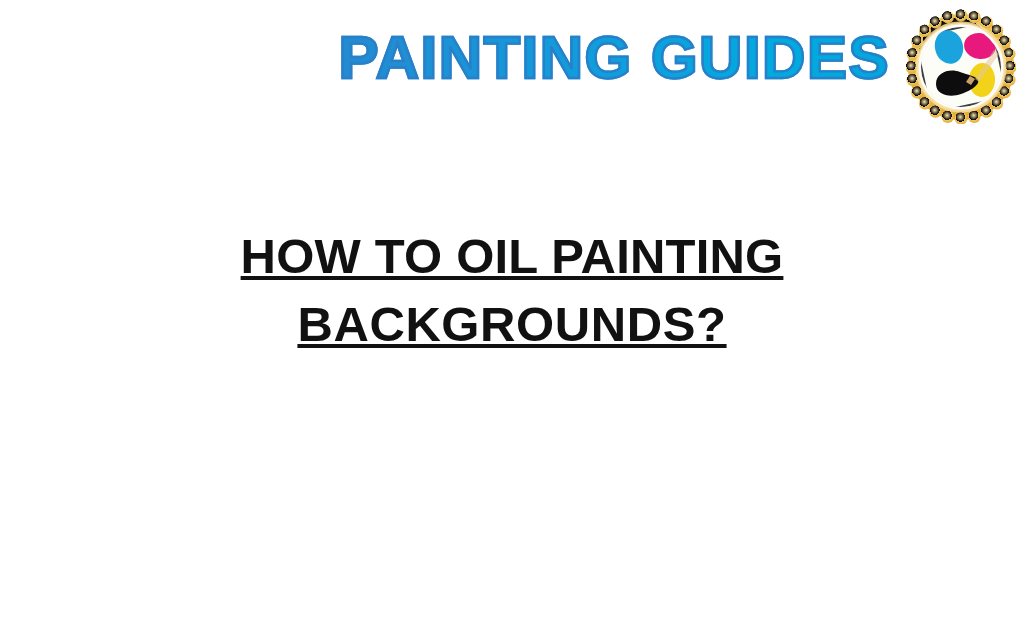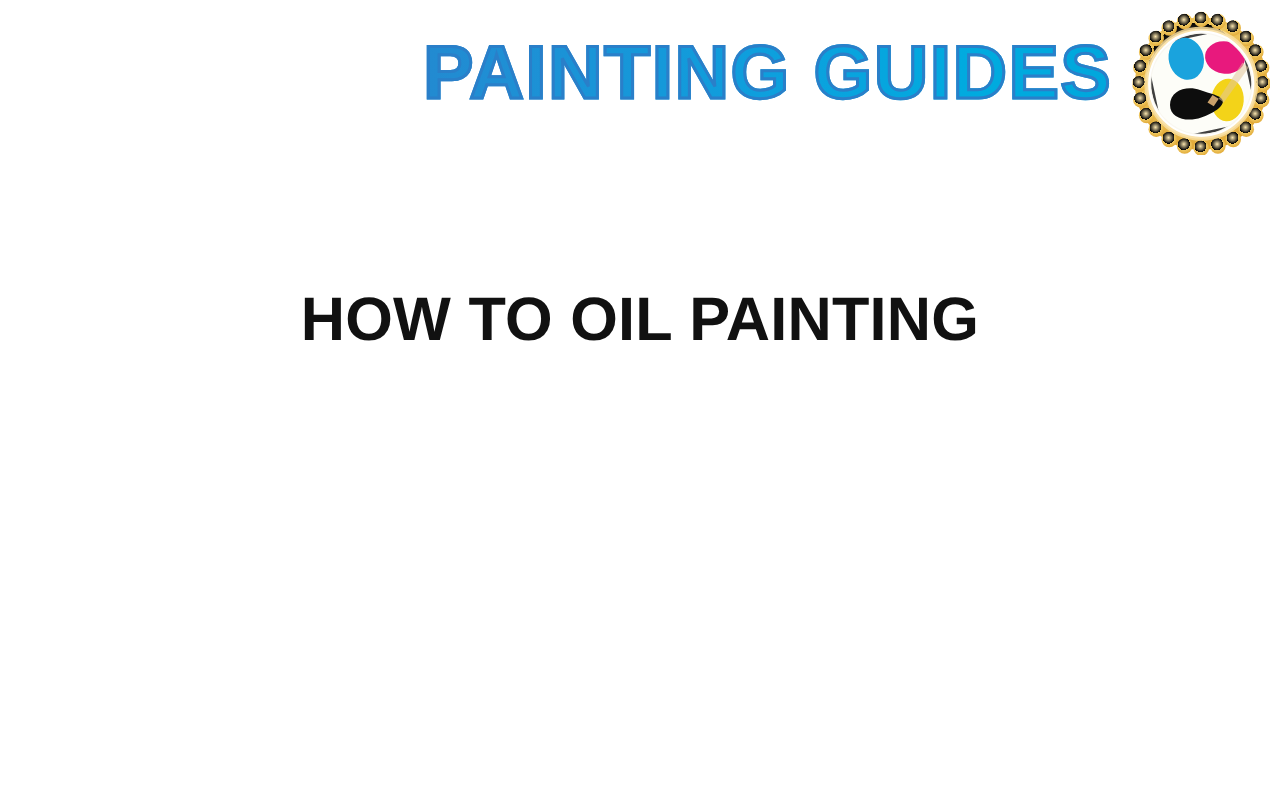--- a/index.html
+++ b/index.html
@@ -73,20 +73,21 @@
     left: 0;
     top: 222px;
     width: 1024px;
     text-align: center;
     font-family: "Liberation Sans", sans-serif;
     font-weight: 700;
     font-size: 49px;
     line-height: 68px;
     letter-spacing: 0.2px;
     color: #111111;
+    text-decoration: underline;
   }
   .headline-line {
     display: block;
     white-space: nowrap;
   }
   .headline-line-2 {
     letter-spacing: 0.6px;
   }
 
   .body-area {
@@ -173,17 +174,18 @@
             <path d="M64 70 L60 76 L65 79 L69 73 Z" fill="#c9a06a"></path>
             <path d="M69 73 L88 44 L93 48 L73 76 Z" fill="#e2c79a" opacity="0.55"></path>
           </g>
         </g>
       </svg>
     </div>
   </div>
 
   <div class="headline">
     <span class="headline-line headline-line-1">HOW TO OIL PAINTING</span>
+    <span class="headline-line headline-line-2">BACKGROUNDS?</span>
   </div>
 
   <div class="body-area"></div>
 
 </div>
 
 </body></html>

